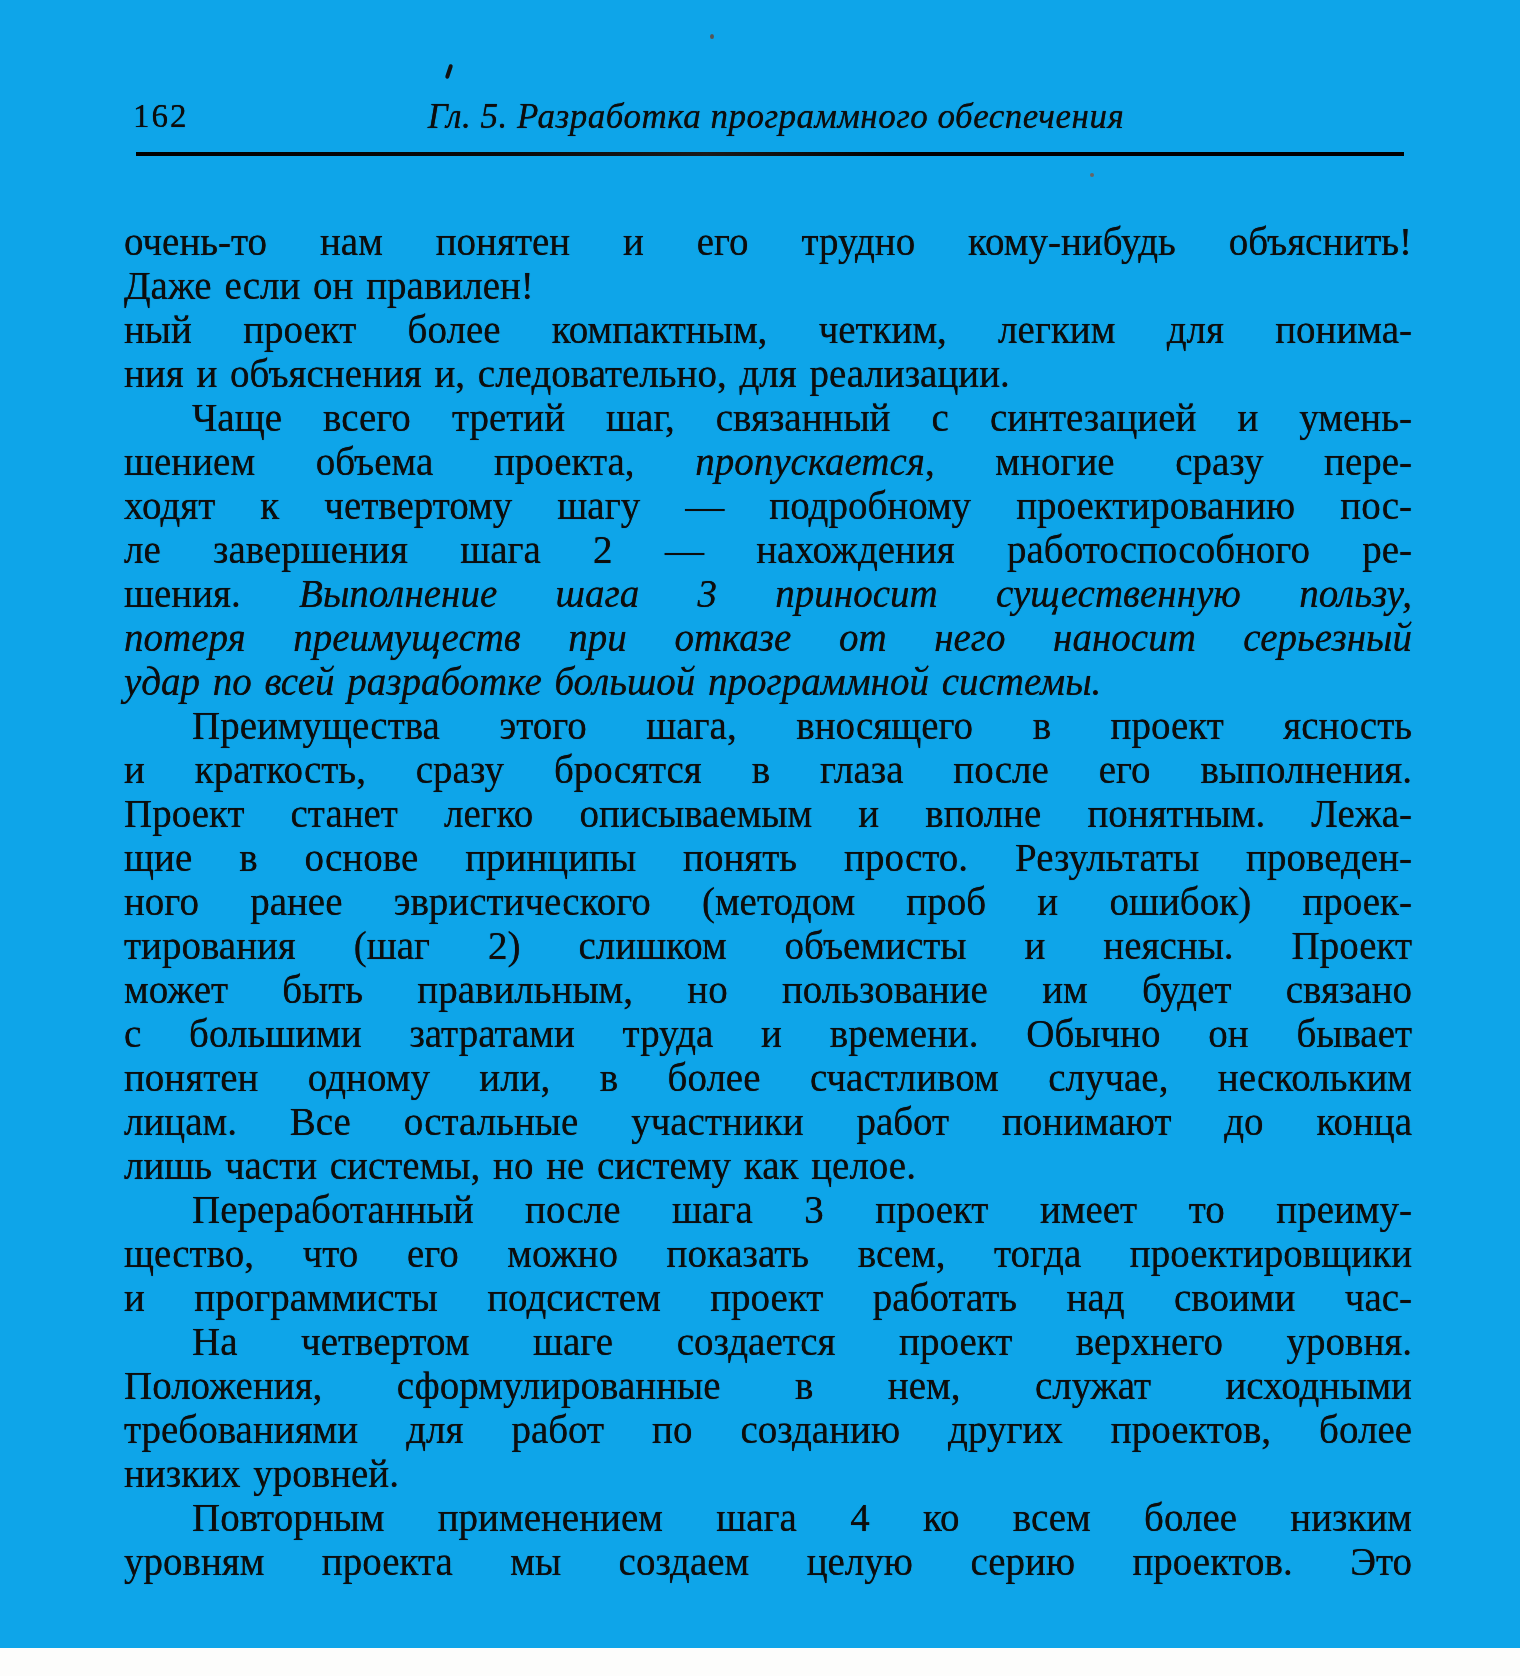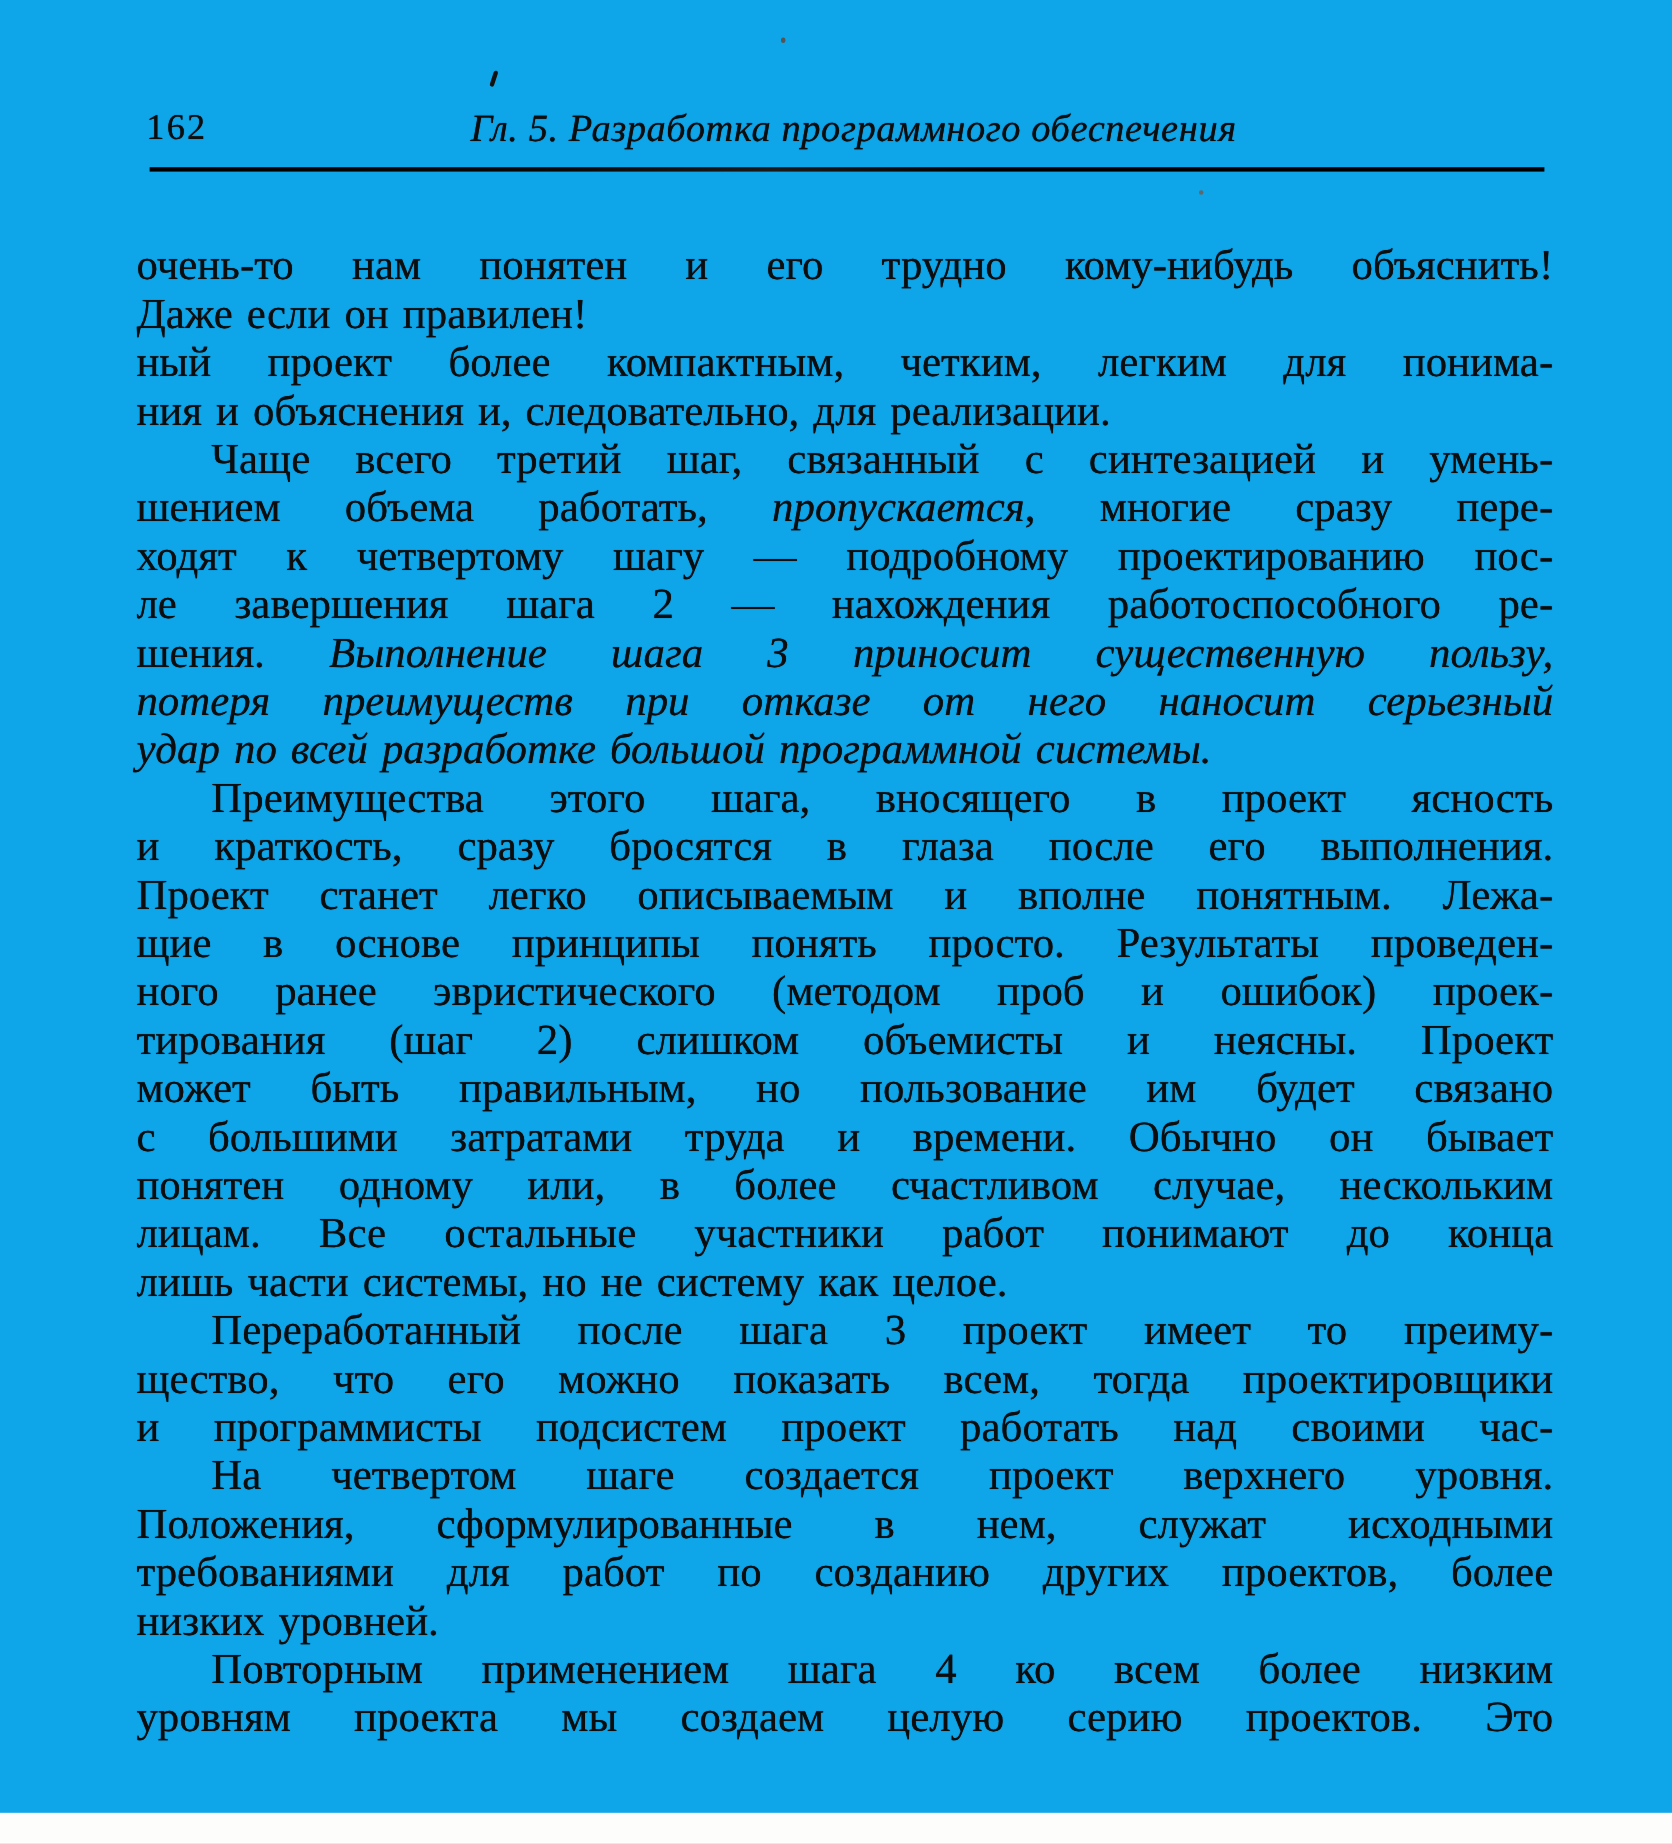--- a/index.html
+++ b/index.html
@@ -99,21 +99,21 @@
   <div id="runhead">Гл. 5. Разработка программного обеспечения</div>
 
   <div id="headrule"></div>
 
   <div id="text-block">
       <div class="line"><span>очень-то нам понятен и его трудно кому-нибудь объяснить!</span></div>
       <div class="line plain"><span>Даже если он правилен!</span></div>
       <div class="line"><span>ный проект более компактным, четким, легким для понима-</span></div>
       <div class="line plain"><span>ния и объяснения и, следовательно, для реализации.</span></div>
       <div class="line indent"><span>Чаще всего третий шаг, связанный с синтезацией и умень-</span></div>
-      <div class="line"><span>шением объема работать, </span><span class="it">пропускается</span><span>, многие сразу пере-</span></div>
+      <div class="line"><span>шением объема проекта, </span><span class="it">пропускается</span><span>, многие сразу пере-</span></div>
       <div class="line"><span>ходят к четвертому шагу — подробному проектированию пос-</span></div>
       <div class="line"><span>ле завершения шага 2 — нахождения работоспособного ре-</span></div>
       <div class="line"><span>шения. </span><span class="it">Выполнение шага 3 приносит существенную пользу,</span></div>
       <div class="line"><span class="it">потеря преимуществ при отказе от него наносит серьезный</span></div>
       <div class="line plain"><span class="it">удар по всей разработке большой программной системы.</span></div>
       <div class="line indent"><span>Преимущества этого шага, вносящего в проект ясность</span></div>
       <div class="line"><span>и краткость, сразу бросятся в глаза после его выполнения.</span></div>
       <div class="line"><span>Проект станет легко описываемым и вполне понятным. Лежа-</span></div>
       <div class="line"><span>щие в основе принципы понять просто. Результаты проведен-</span></div>
       <div class="line"><span>ного ранее эвристического (методом проб и ошибок) проек-</span></div>

